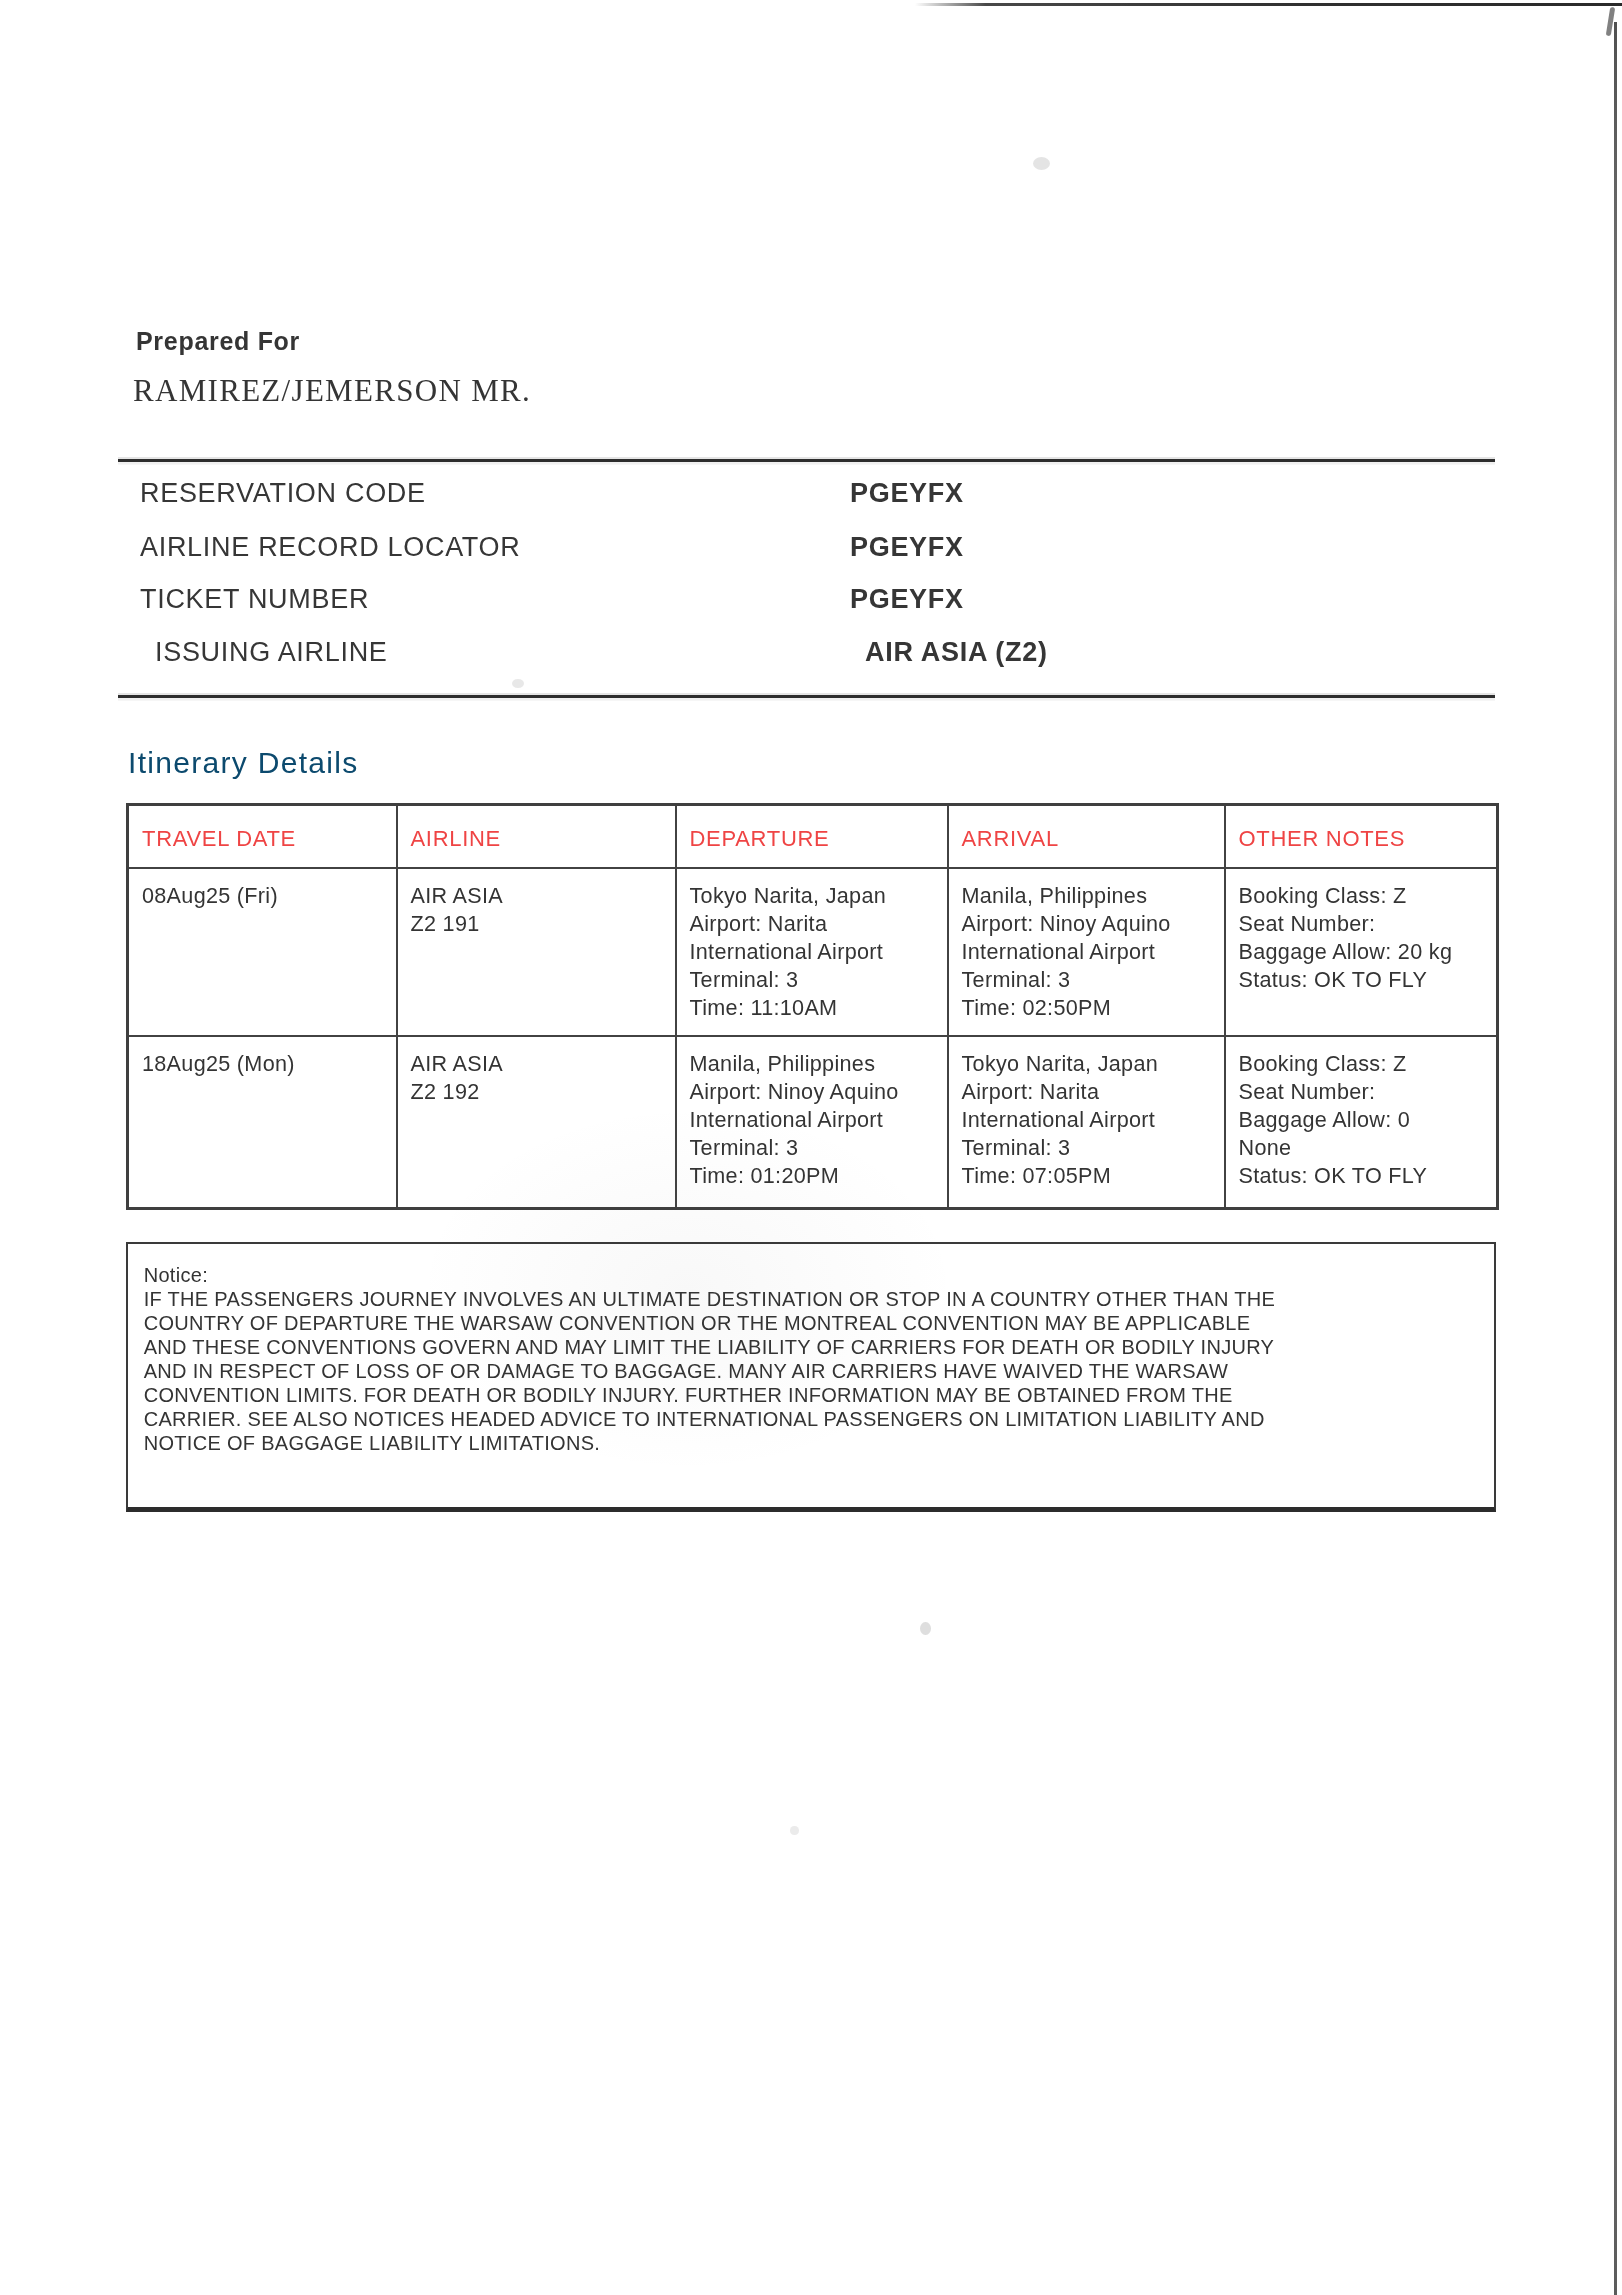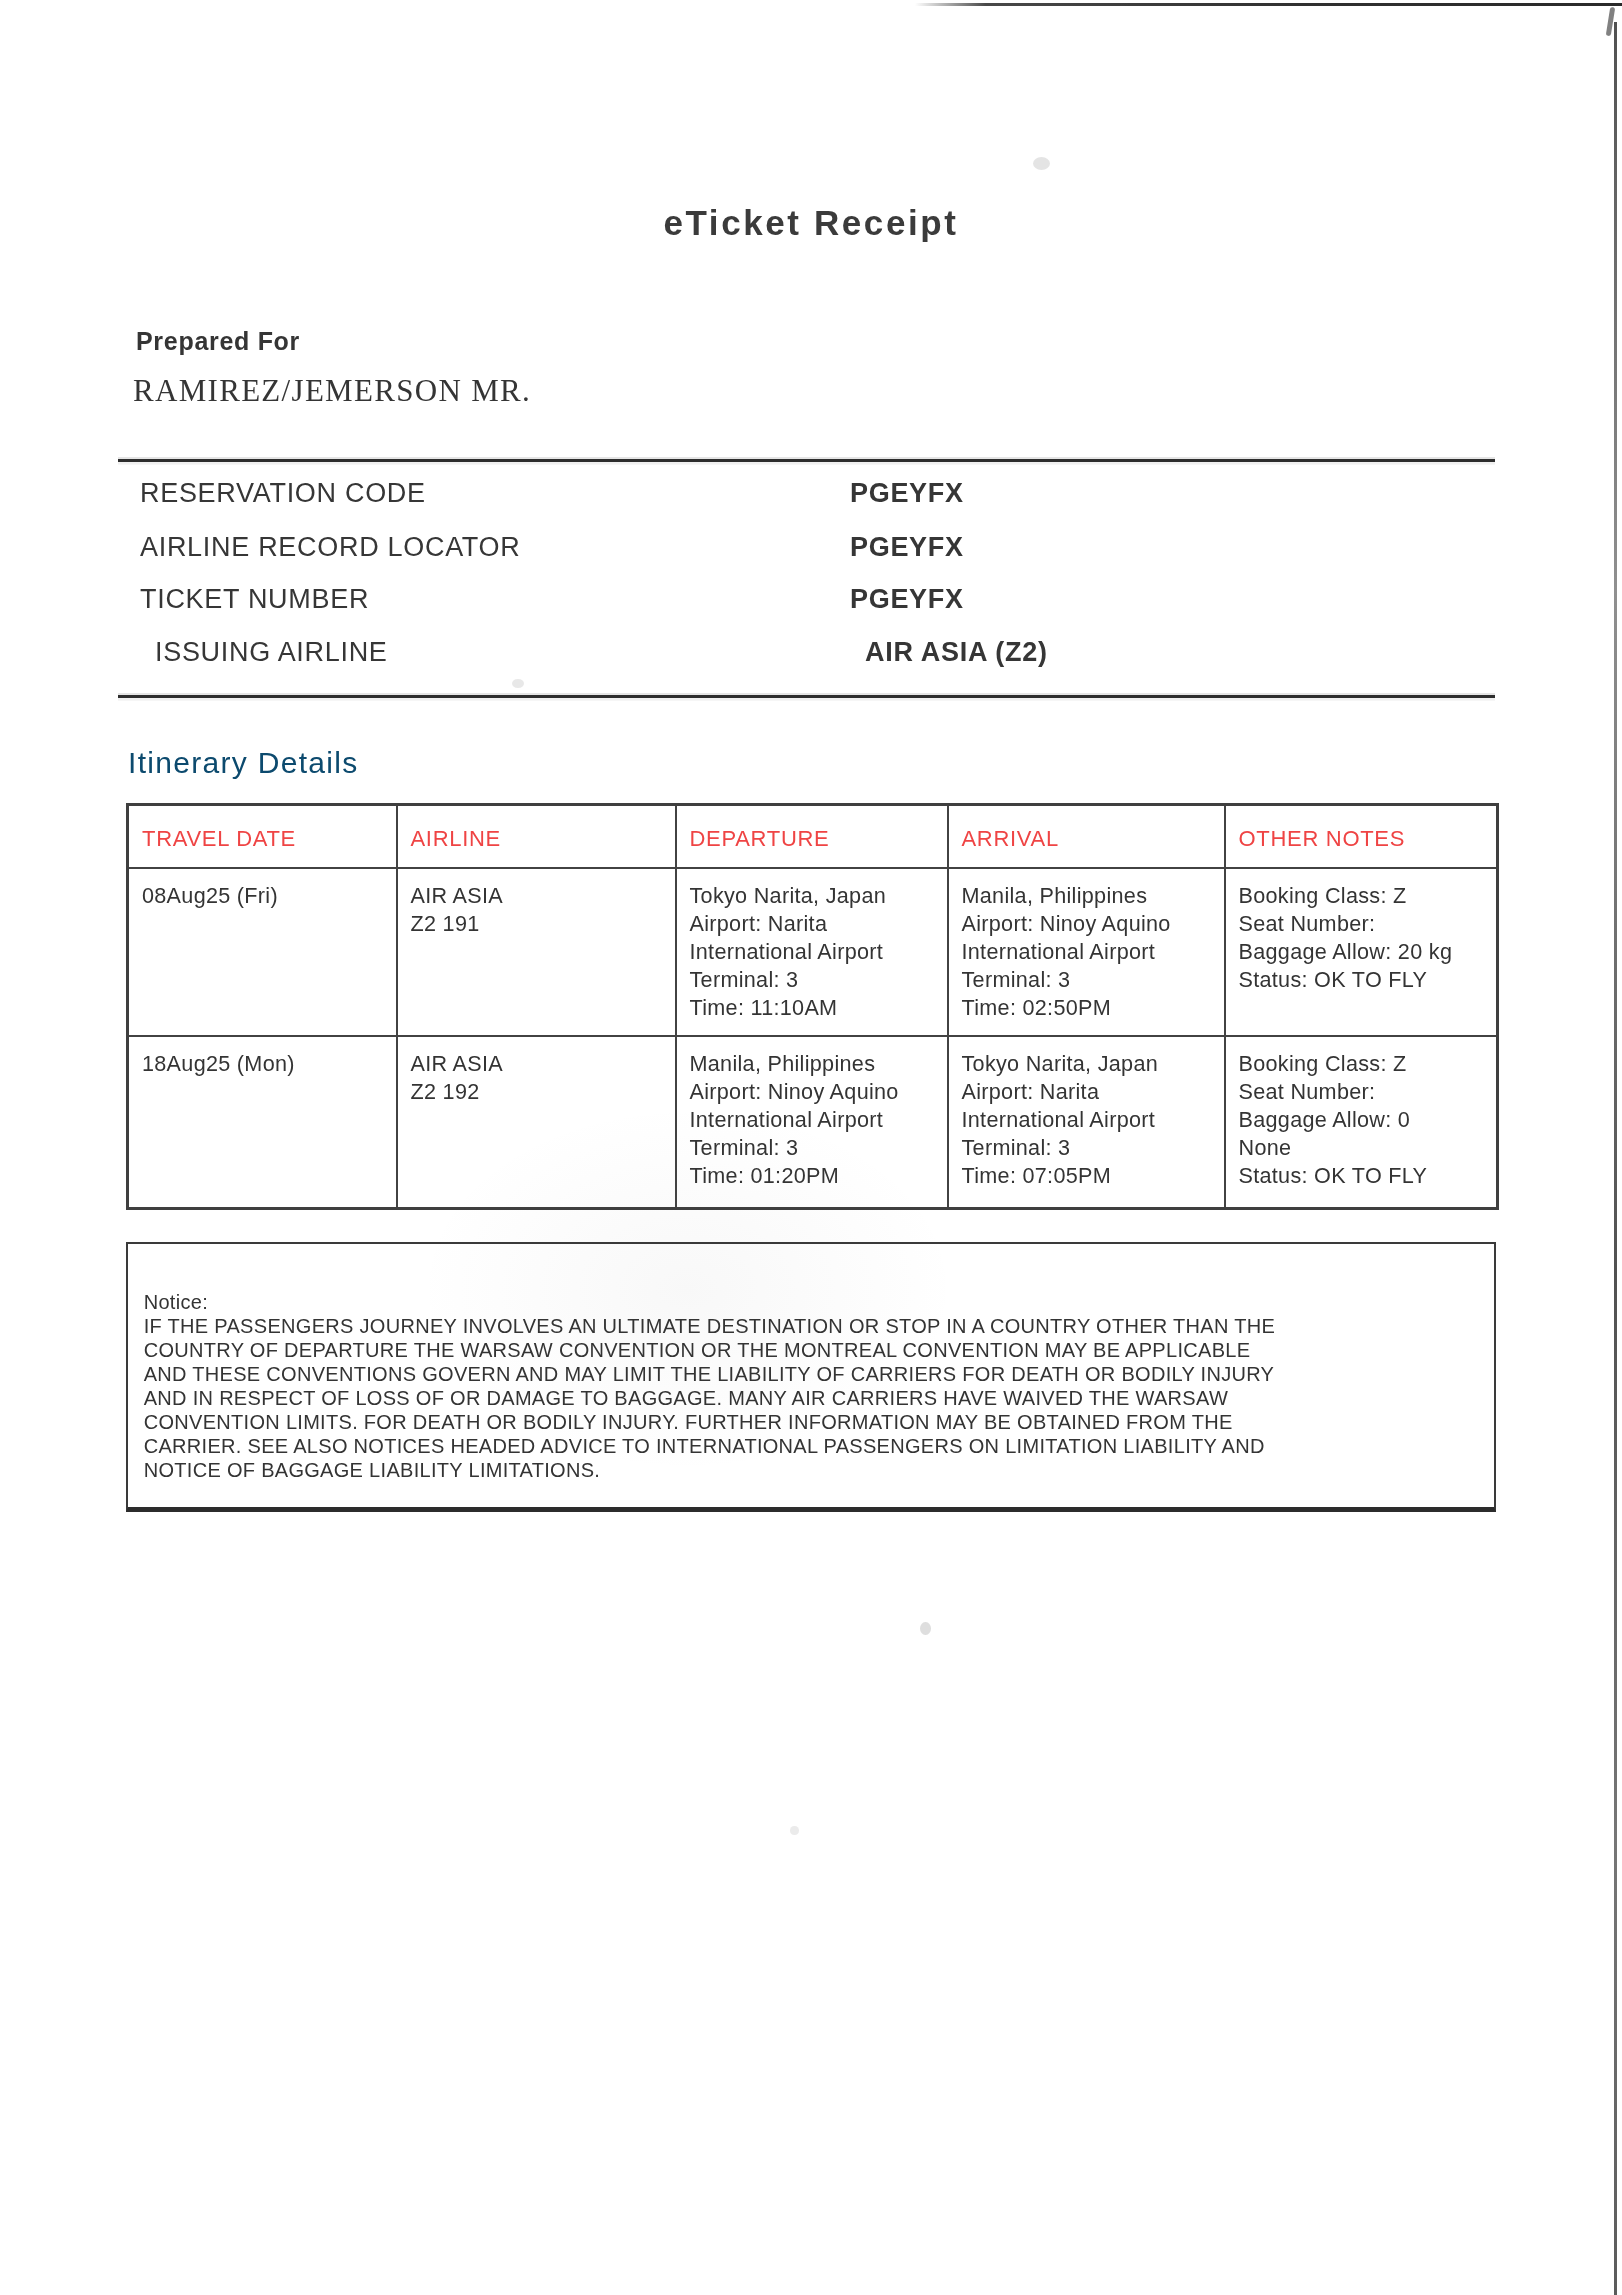--- a/index.html
+++ b/index.html
@@ -97,38 +97,37 @@
   .itin-table tr.row2 td{height:149px;}
 
   
   .notice-box{
     position:absolute;left:126px;top:1242px;width:1370px;height:270px;
     box-sizing:border-box;
     border:2.6px solid #3a3a3a;border-bottom:5.9px solid #2c2c2c;
     padding:14.4px 15.7px 0 15.7px;
     font-size:20px;line-height:24px;letter-spacing:0.3px;color:#343434;
   }
-  .notice-heading{margin-top:32px;}
+  .notice-heading{margin-top:5px;}
   .notice-body{white-space:pre-line;}
 </style>
 </head>
 <body>
 
 <div class="page">
 
   <div class="scan-top"></div>
   <div class="scan-top-hook"></div>
   <div class="scan-right"></div>
   <div class="smudge"></div>
   <div class="speck s1"></div>
   <div class="speck s2"></div>
   <div class="speck s3"></div>
   <div class="speck s4"></div>
 
-  <div class="title">eTicket Receipt</div>
 
   <div class="prepared-label">Prepared For</div>
   <div class="passenger-name">RAMIREZ/JEMERSON MR.</div>
 
   <div class="rule rule-top"></div>
 
   <div class="booking-row r0">
     <span class="b-label">RESERVATION CODE</span>
     <span class="b-value">PGEYFX</span>
   </div>

